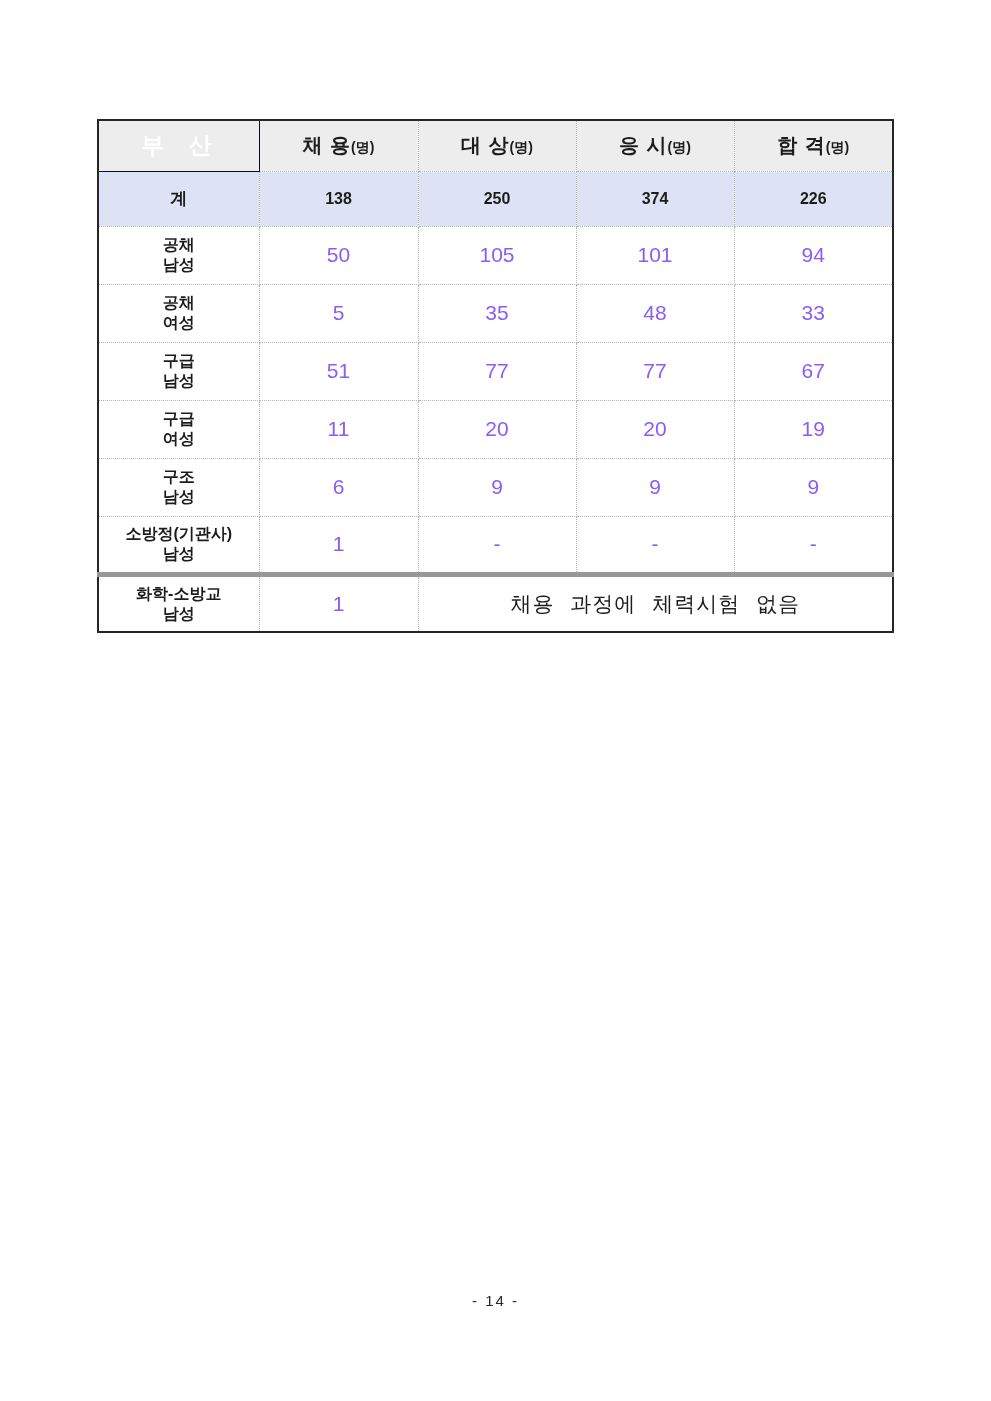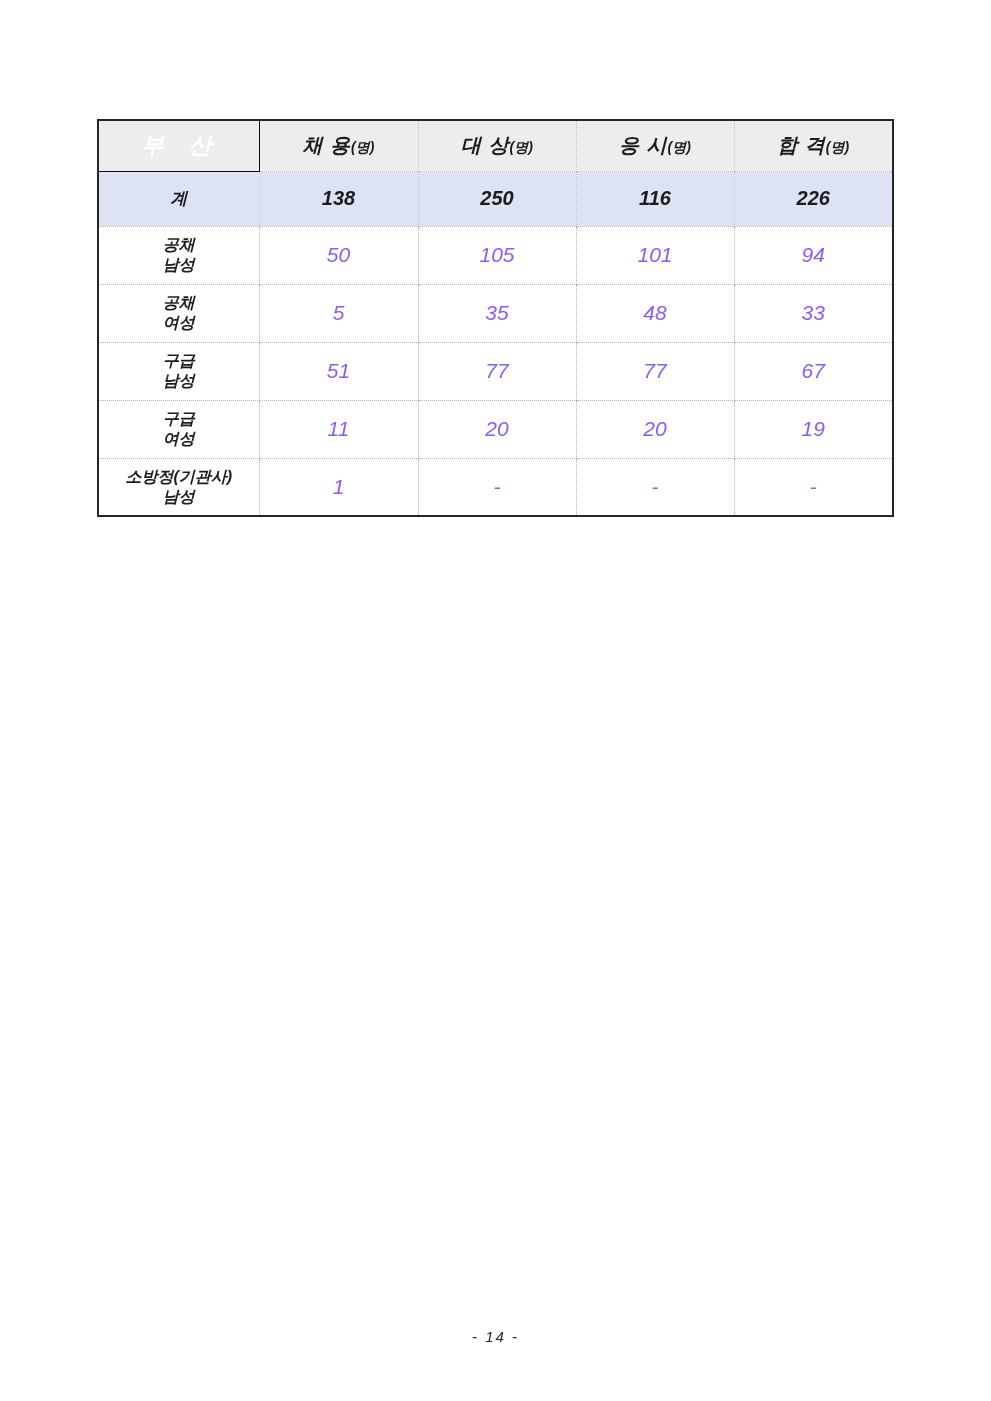--- a/index.html
+++ b/index.html
@@ -3,21 +3,21 @@
 <meta charset="utf-8">
 <style>
   * { margin: 0; padding: 0; box-sizing: border-box; }
   html, body { background: #ffffff; }
   body {
     width: 991px; height: 1401px;
     position: relative;
     font-family: "Liberation Sans", "DejaVu Sans", sans-serif;
     overflow: hidden;
   }
-  .page { position: absolute; inset: 0; background: #ffffff; font-style: italic; }
+  .page { position: absolute; inset: 0; background: #ffffff; }
 
   table.stats-table {
     position: absolute;
     left: 97px; top: 119px;
     width: 795px;
     border-collapse: collapse;
     table-layout: fixed;
     border: 2px solid #262626;
   }
   .stats-table td, .stats-table th {
@@ -38,41 +38,41 @@
     letter-spacing: 5px;
     word-spacing: 8px;
     border: 1px solid #0a0a20;
   }
   th.col-head { font-size: 20px; font-weight: 700; letter-spacing: 1px; }
   th.col-head .unit { font-size: 14px; letter-spacing: 0; }
 
   
   tr.total-row td { height: 55px; background: #dde3f4; }
   tr.total-row td.label { font-size: 17px; font-weight: 700; }
-  tr.total-row td.num { font-size: 20px; font-weight: 700; }
+  tr.total-row td.num { font-size: 16px; font-weight: 700; }
 
   
   tr.data-row td { height: 58px; background: #ffffff; }
   tr.data-row td.label { font-size: 16px; font-weight: 700; line-height: 1.25; }
   tr.data-row td.num { font-size: 21px; font-weight: 400; color: #8b5cf6; }
   td.label .line { display: block; }
 
   
   tr.divider-top td { border-top: 5px solid #979797; }
 
   td.note-cell {
     font-size: 21px;
     color: #1c1c1c;
     word-spacing: 9px;
     letter-spacing: 1px;
   }
 
   .footer {
     position: absolute;
-    top: 1328px; left: 0;
+    top: 1292px; left: 0;
     width: 100%;
     text-align: center;
     font-size: 15px;
     color: #2a2a2a;
     letter-spacing: 2px;
   }
 </style>
 </head>
 <body>
 
@@ -93,21 +93,21 @@
       <th class="col-head"><span>채 용</span><span class="unit">(명)</span></th>
       <th class="col-head"><span>대 상</span><span class="unit">(명)</span></th>
       <th class="col-head"><span>응 시</span><span class="unit">(명)</span></th>
       <th class="col-head"><span>합 격</span><span class="unit">(명)</span></th>
     </tr>
 
     <tr class="total-row">
       <td class="label">계</td>
       <td class="num">138</td>
       <td class="num">250</td>
-      <td class="num">116</td>
+      <td class="num">374</td>
       <td class="num">226</td>
     </tr>
 
     <tr class="data-row">
       <td class="label">
             <span class="line">공채</span>
             <span class="line">남성</span>
           </td>
       <td class="num">50</td>
       <td class="num">105</td>
@@ -141,32 +141,50 @@
       <td class="label">
             <span class="line">구급</span>
             <span class="line">여성</span>
           </td>
       <td class="num">11</td>
       <td class="num">20</td>
       <td class="num">20</td>
       <td class="num">19</td>
     </tr>
 
+    <tr class="data-row">
+      <td class="label">
+            <span class="line">구조</span>
+            <span class="line">남성</span>
+          </td>
+      <td class="num">6</td>
+      <td class="num">9</td>
+      <td class="num">9</td>
+      <td class="num">9</td>
+    </tr>
 
     <tr class="data-row">
       <td class="label">
             <span class="line">소방정(기관사)</span>
             <span class="line">남성</span>
           </td>
       <td class="num">1</td>
       <td class="num">-</td>
       <td class="num">-</td>
       <td class="num">-</td>
     </tr>
 
 
 
 
+    <tr class="data-row divider-top">
+      <td class="label">
+            <span class="line">화학-소방교</span>
+            <span class="line">남성</span>
+          </td>
+      <td class="num">1</td>
+      <td class="note-cell" colspan="3">채용 과정에 체력시험 없음</td>
+    </tr>
   </tbody>
     </table>
 
   <div class="footer">- 14 -</div>
 </div>
 
 </body></html>

